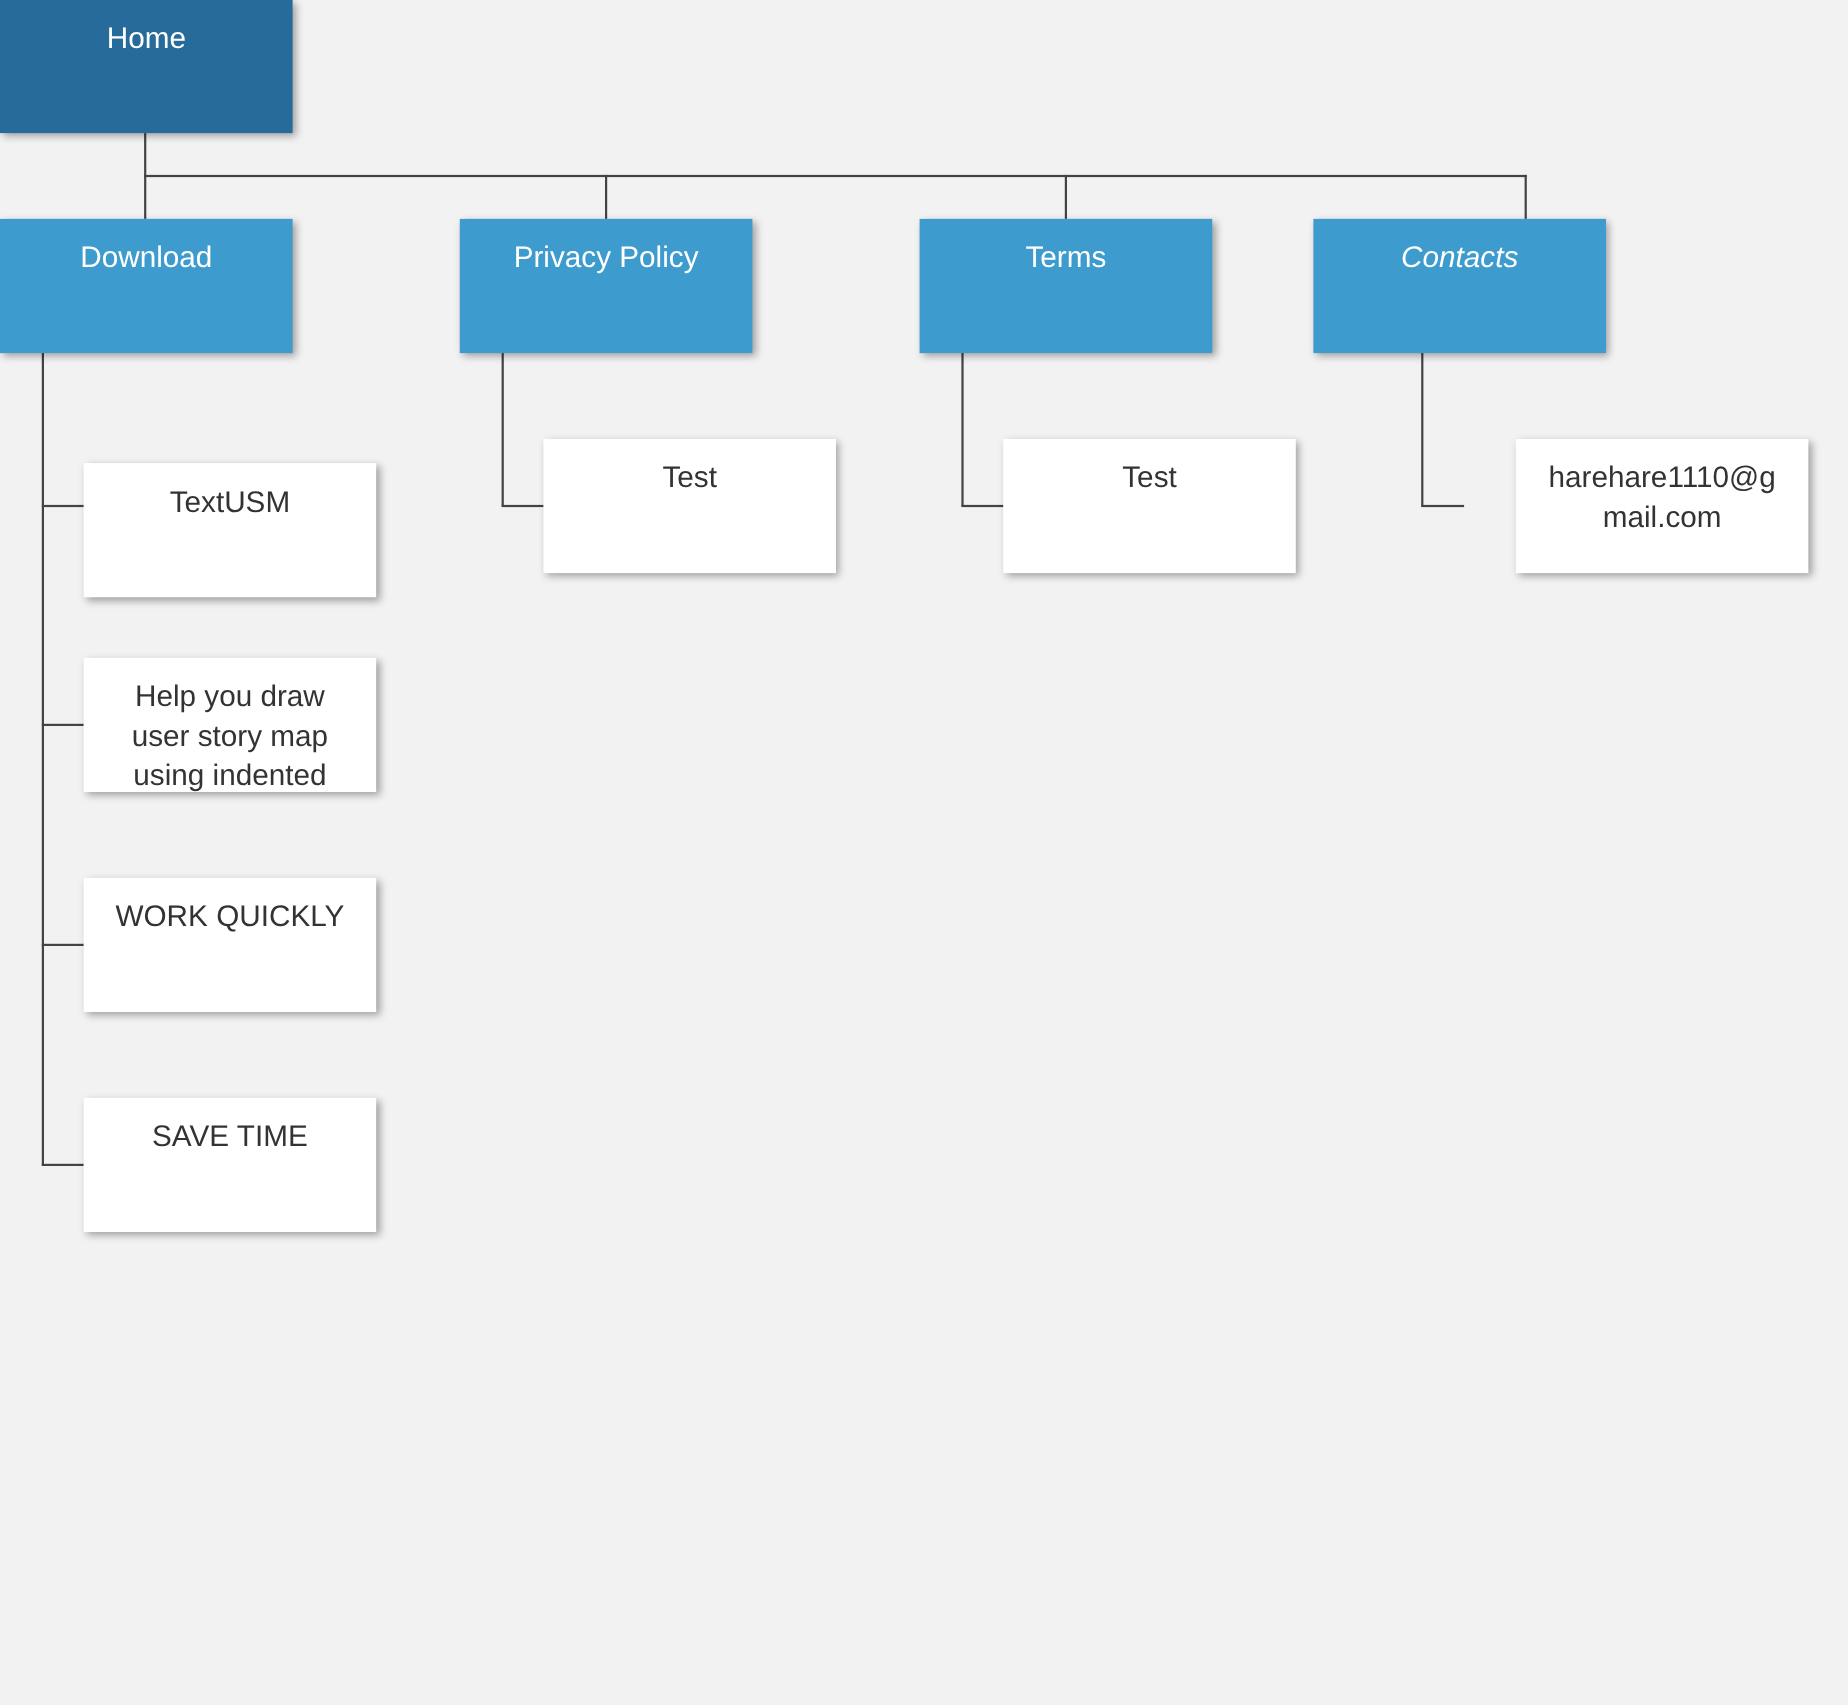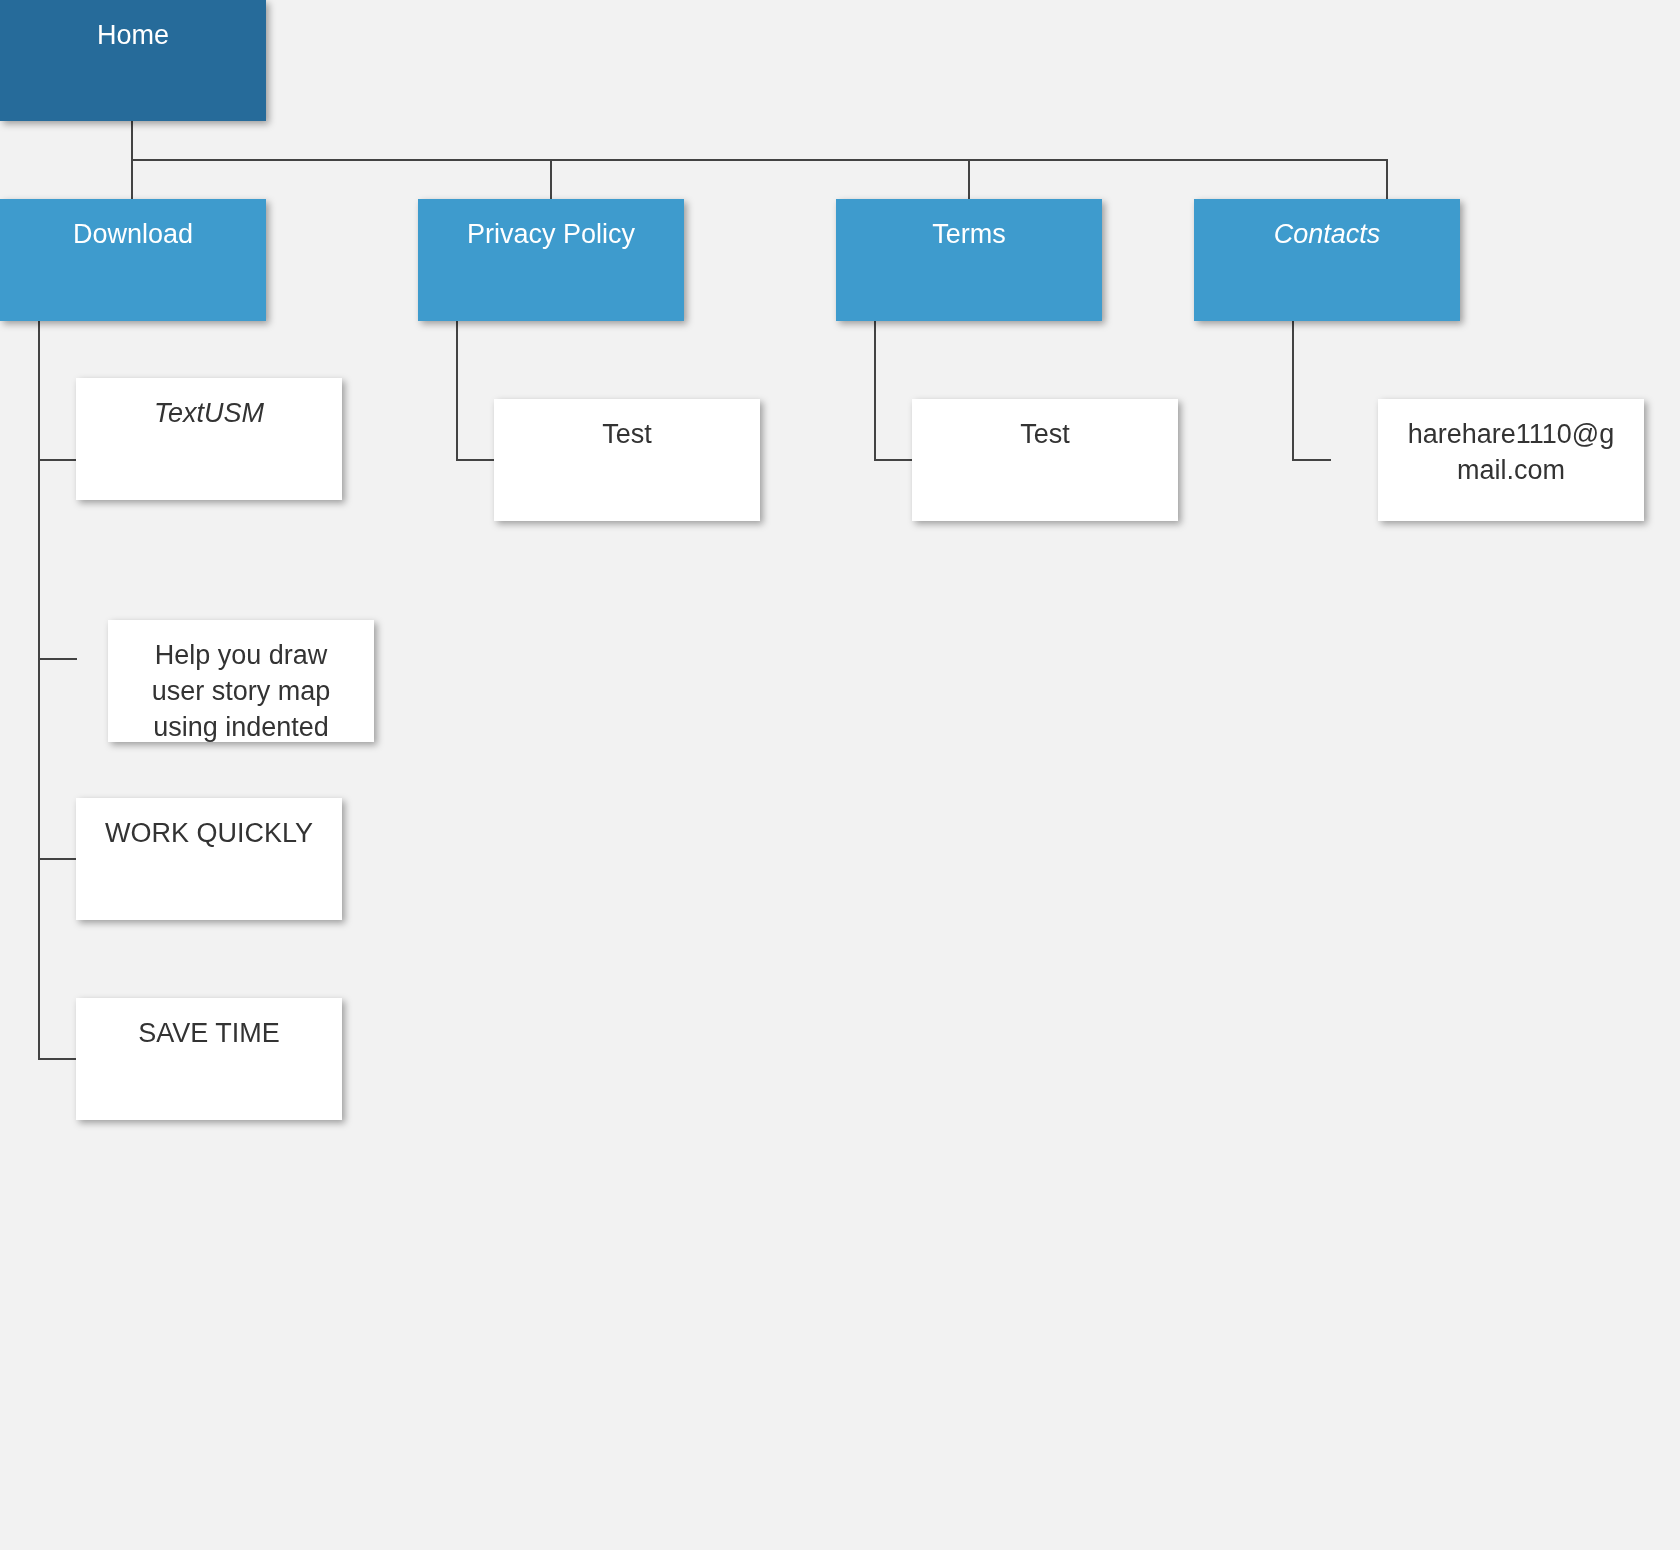--- a/index.html
+++ b/index.html
@@ -95,24 +95,24 @@
   <div class="node branch" style="left:418px; top:199px;">
     <span class="label">Privacy Policy</span>
   </div>
   <div class="node branch" style="left:836px; top:199px;">
     <span class="label">Terms</span>
   </div>
   <div class="node branch" style="left:1194px; top:199px;font-style:italic;">
     <span class="label">Contacts</span>
   </div>
 
-  <div class="node leaf" style="left:76px; top:378px;font-style:italic;">
+  <div class="node leaf" style="left:76px; top:421px;">
     <span class="label">TextUSM</span>
   </div>
-  <div class="node leaf" style="left:76px; top:620px;margin-left:32px;">
+  <div class="node leaf" style="left:76px; top:598px;">
     <span class="label">Help you draw
 user story map
 using indented</span>
   </div>
   <div class="node leaf" style="left:76px; top:798px;">
     <span class="label">WORK QUICKLY</span>
   </div>
   <div class="node leaf" style="left:76px; top:998px;">
     <span class="label">SAVE TIME</span>
   </div>

